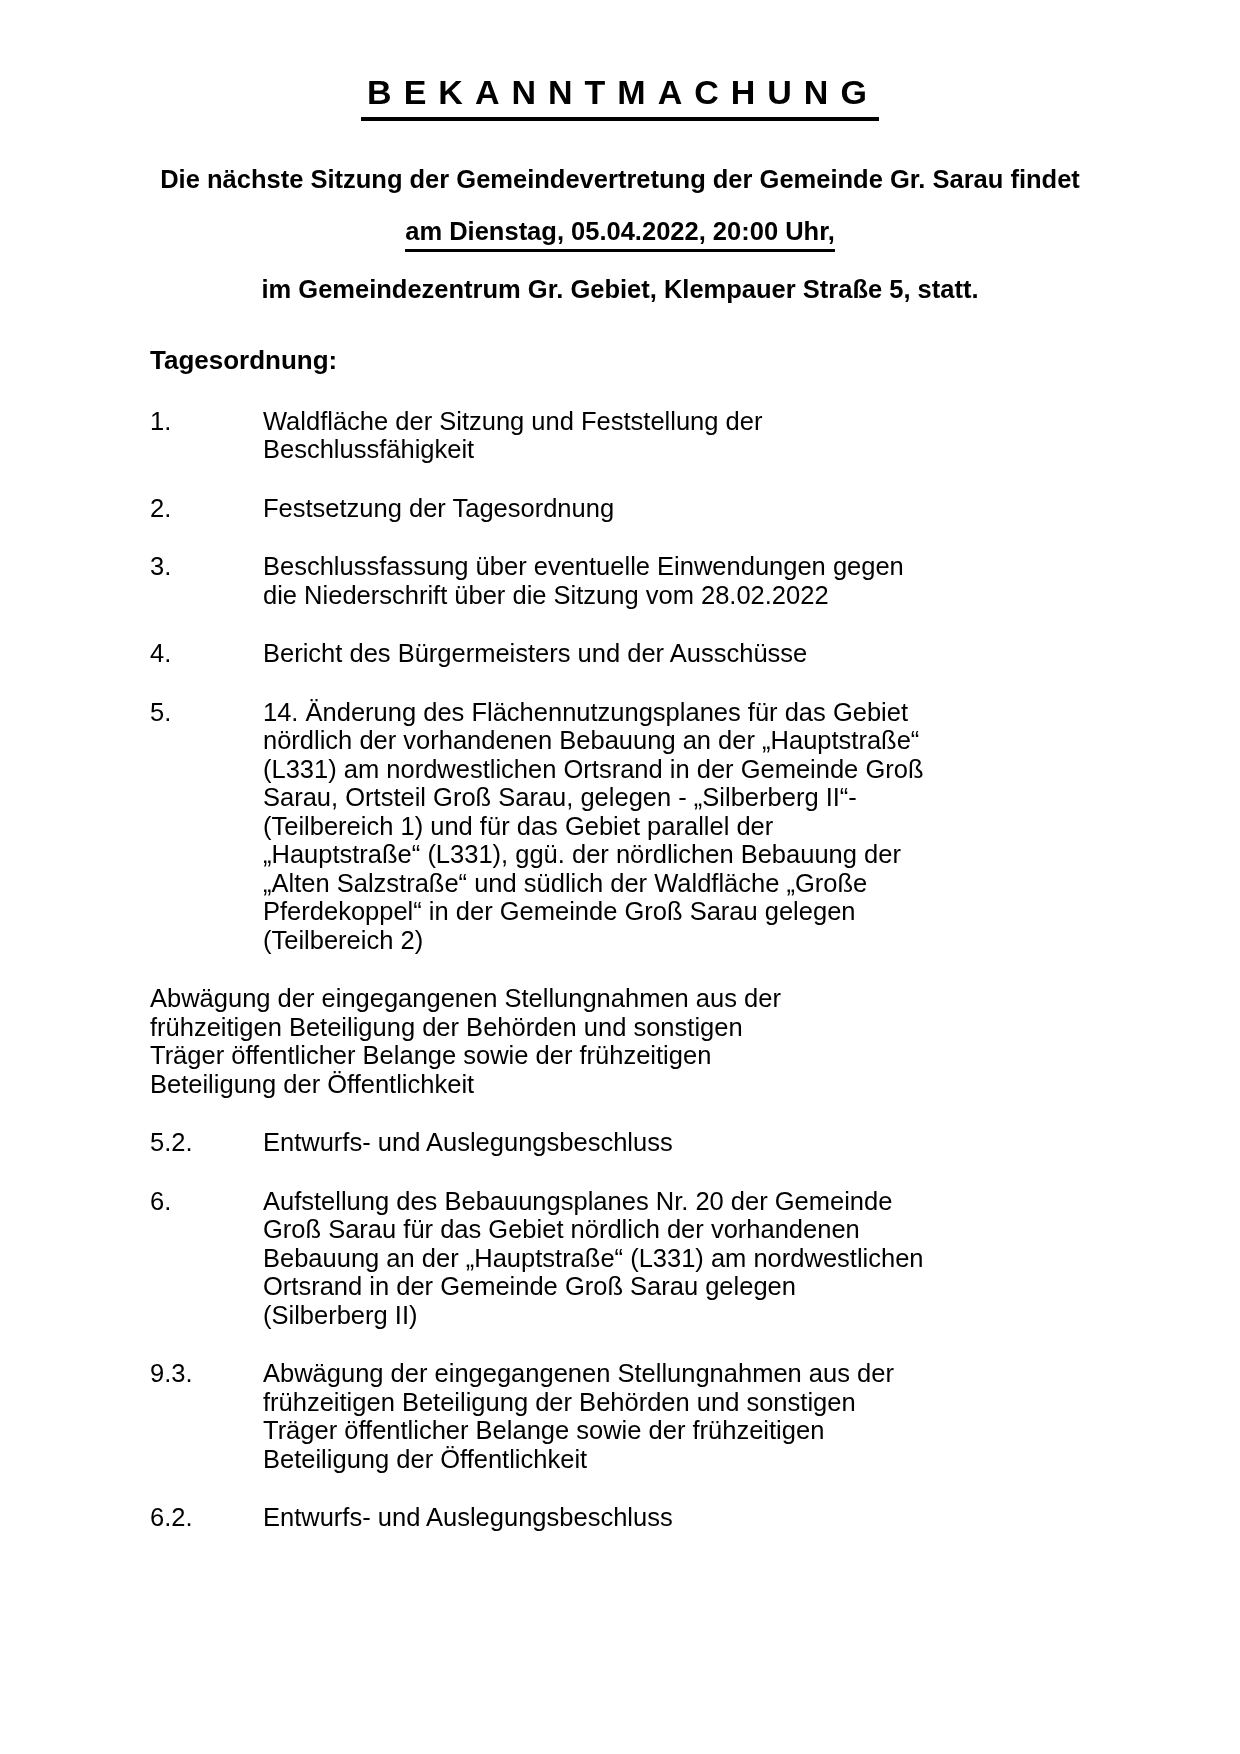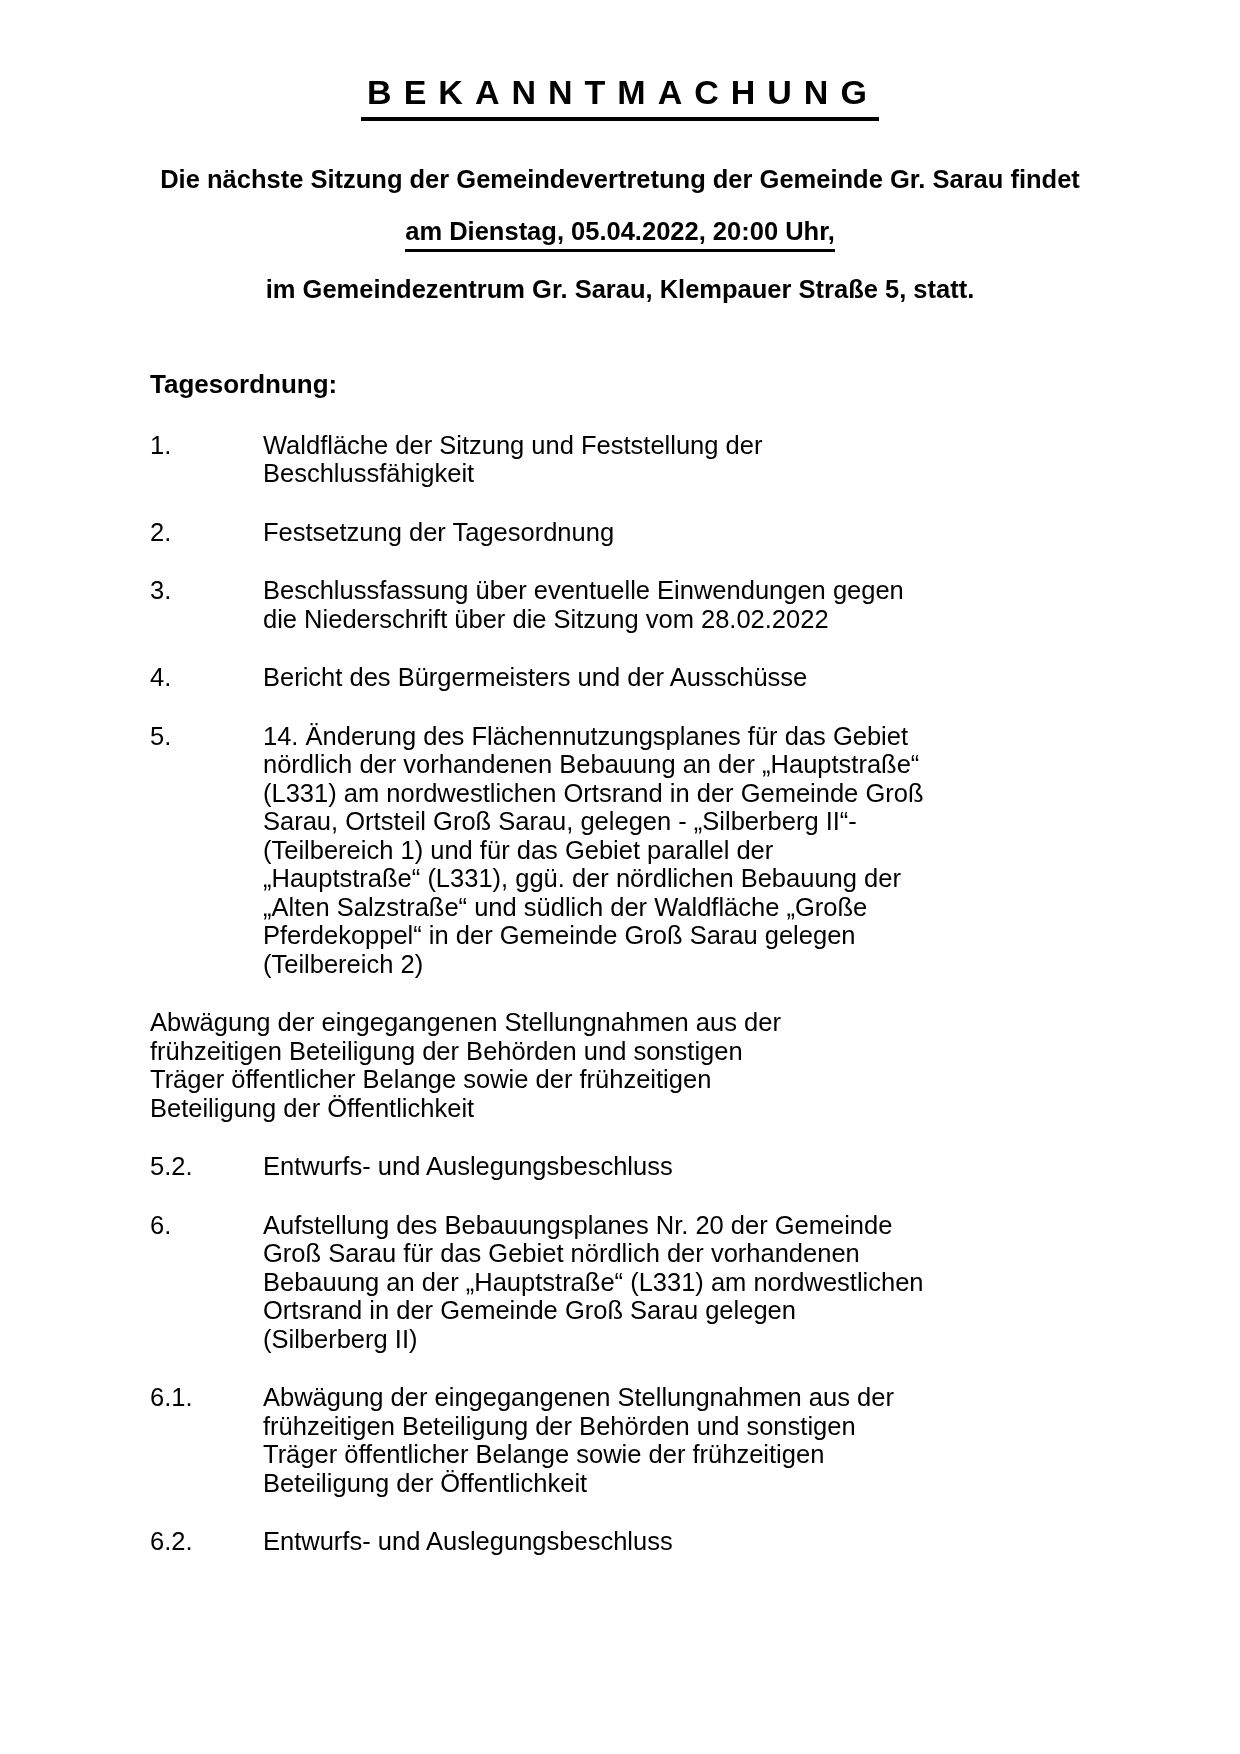--- a/index.html
+++ b/index.html
@@ -41,21 +41,21 @@
   .intro-line-1 { margin-top: 44px; }
   .intro-line-2 { margin-top: 23px; }
   .intro-line-3 { margin-top: 23px; }
   .intro-line-2 .underlined {
     display: inline-block;
     border-bottom: 3px solid #000;
     padding-bottom: 3px;
   }
   .agenda-heading {
     margin-left: 150px;
-    margin-top: 66px;
+    margin-top: 42px;
     font-weight: bold;
     font-size: 26px;
     line-height: 29px;
   }
   .agenda {
     margin-top: 32px;
   }
   .agenda-item {
     display: flex;
     margin-left: 150px;
@@ -79,21 +79,21 @@
   <div class="doc-title">
     <span class="title-inner">BEKANNTMACHUNG</span>
   </div>
 
   <div class="intro-line intro-line-1">Die nächste Sitzung der Gemeindevertretung der Gemeinde Gr. Sarau findet</div>
 
   <div class="intro-line intro-line-2">
     <span class="underlined">am Dienstag, 05.04.2022, 20:00 Uhr,</span>
   </div>
 
-  <div class="intro-line intro-line-3">im Gemeindezentrum Gr. Sarau, Klempauer Straße 5, statt.</div>
+  <div class="intro-line intro-line-3">im Gemeindezentrum Gr. Gebiet, Klempauer Straße 5, statt.</div>
 
   <div class="agenda-heading">Tagesordnung:</div>
 
   <div class="agenda">
 
     <div class="agenda-item">
       <div class="item-num">1.</div>
       <div class="item-text">Waldfläche der Sitzung und Feststellung der
 Beschlussfähigkeit</div>
     </div>
@@ -142,21 +142,21 @@
     <div class="agenda-item">
       <div class="item-num">6.</div>
       <div class="item-text">Aufstellung des Bebauungsplanes Nr. 20 der Gemeinde
 Groß Sarau für das Gebiet nördlich der vorhandenen
 Bebauung an der „Hauptstraße“ (L331) am nordwestlichen
 Ortsrand in der Gemeinde Groß Sarau gelegen
 (Silberberg II)</div>
     </div>
 
     <div class="agenda-item">
-      <div class="item-num">6.1.</div>
+      <div class="item-num">9.3.</div>
       <div class="item-text">Abwägung der eingegangenen Stellungnahmen aus der
 frühzeitigen Beteiligung der Behörden und sonstigen
 Träger öffentlicher Belange sowie der frühzeitigen
 Beteiligung der Öffentlichkeit</div>
     </div>
 
     <div class="agenda-item">
       <div class="item-num">6.2.</div>
       <div class="item-text">Entwurfs- und Auslegungsbeschluss</div>
     </div>

